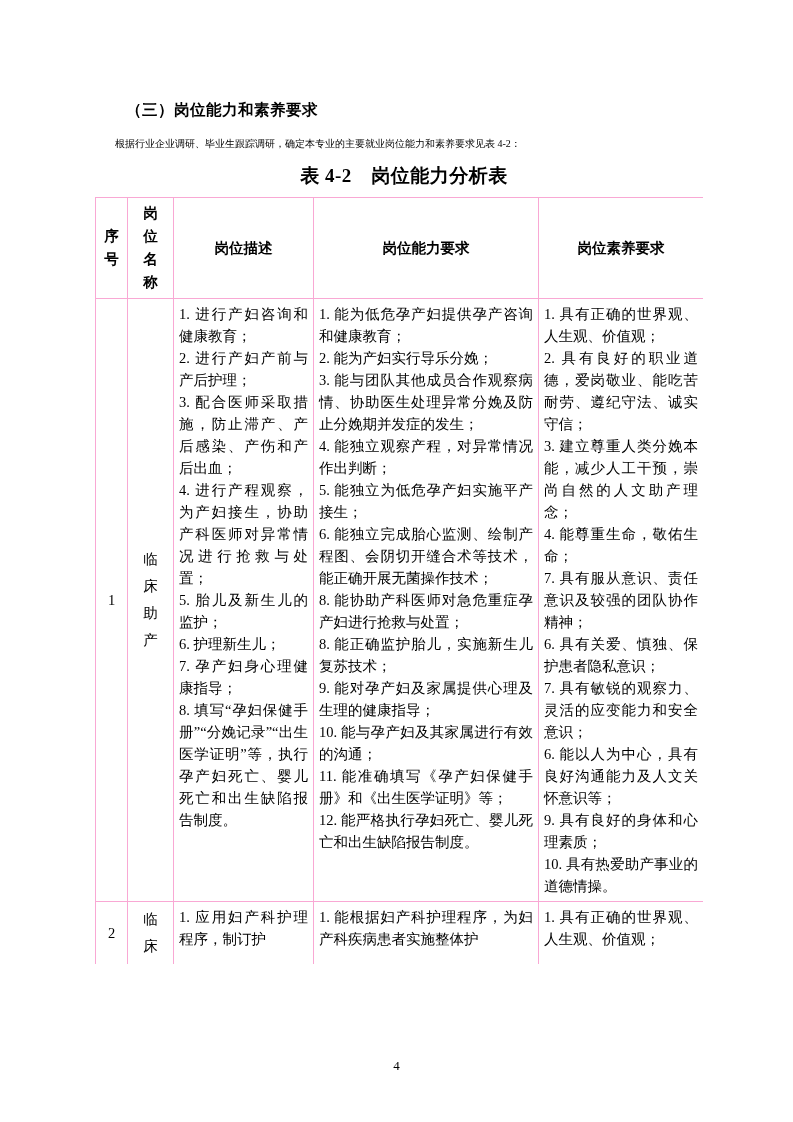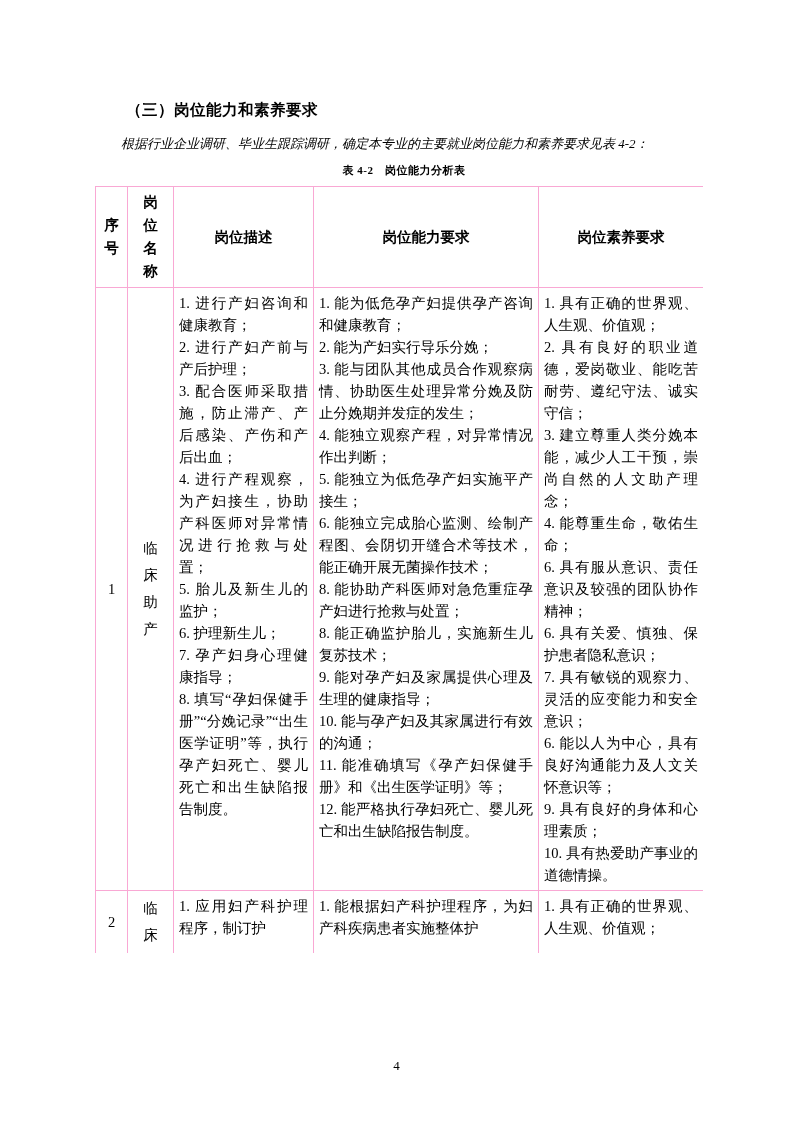--- a/index.html
+++ b/index.html
@@ -18,29 +18,28 @@
     background: #fff;
   }
   .section-heading {
     font-size: 15.5px;
     font-weight: bold;
     padding-left: 31px;
     margin-bottom: 10px;
     letter-spacing: 0.5px;
   }
   .intro {
-    font-size: 13px;
+    font-size: 10px;
     line-height: 26px;
     text-indent: 2em;
     text-align: justify;
     margin-bottom: 6px;
-    font-style: italic;
   }
   .table-title {
-    font-size: 11px;
+    font-size: 19px;
     font-weight: bold;
     text-align: center;
     margin: 4px 0 8px 0;
     letter-spacing: 0.5px;
   }
   .table-clip {
     width: 608px;
     max-height: 802px;
     overflow: hidden;
   }
@@ -145,21 +144,21 @@
               <div class="cell-line">9. 能对孕产妇及家属提供心理及生理的健康指导；</div>
               <div class="cell-line">10. 能与孕产妇及其家属进行有效的沟通；</div>
               <div class="cell-line">11. 能准确填写《孕产妇保健手册》和《出生医学证明》等；</div>
               <div class="cell-line">12. 能严格执行孕妇死亡、婴儿死亡和出生缺陷报告制度。</div>
             </td>
           <td class="c-body">
               <div class="cell-line">1. 具有正确的世界观、人生观、价值观；</div>
               <div class="cell-line">2. 具有良好的职业道德，爱岗敬业、能吃苦耐劳、遵纪守法、诚实守信；</div>
               <div class="cell-line">3. 建立尊重人类分娩本能，减少人工干预，崇尚自然的人文助产理念；</div>
               <div class="cell-line">4. 能尊重生命，敬佑生命；</div>
-              <div class="cell-line">6. 具有服从意识、责任意识及较强的团队协作精神；</div>
+              <div class="cell-line">7. 具有服从意识、责任意识及较强的团队协作精神；</div>
               <div class="cell-line">6. 具有关爱、慎独、保护患者隐私意识；</div>
               <div class="cell-line">7. 具有敏锐的观察力、灵活的应变能力和安全意识；</div>
               <div class="cell-line">6. 能以人为中心，具有良好沟通能力及人文关怀意识等；</div>
               <div class="cell-line">9. 具有良好的身体和心理素质；</div>
               <div class="cell-line">10. 具有热爱助产事业的道德情操。</div>
             </td>
         </tr>
 
         <tr>
           <td class="c-no">2</td>

